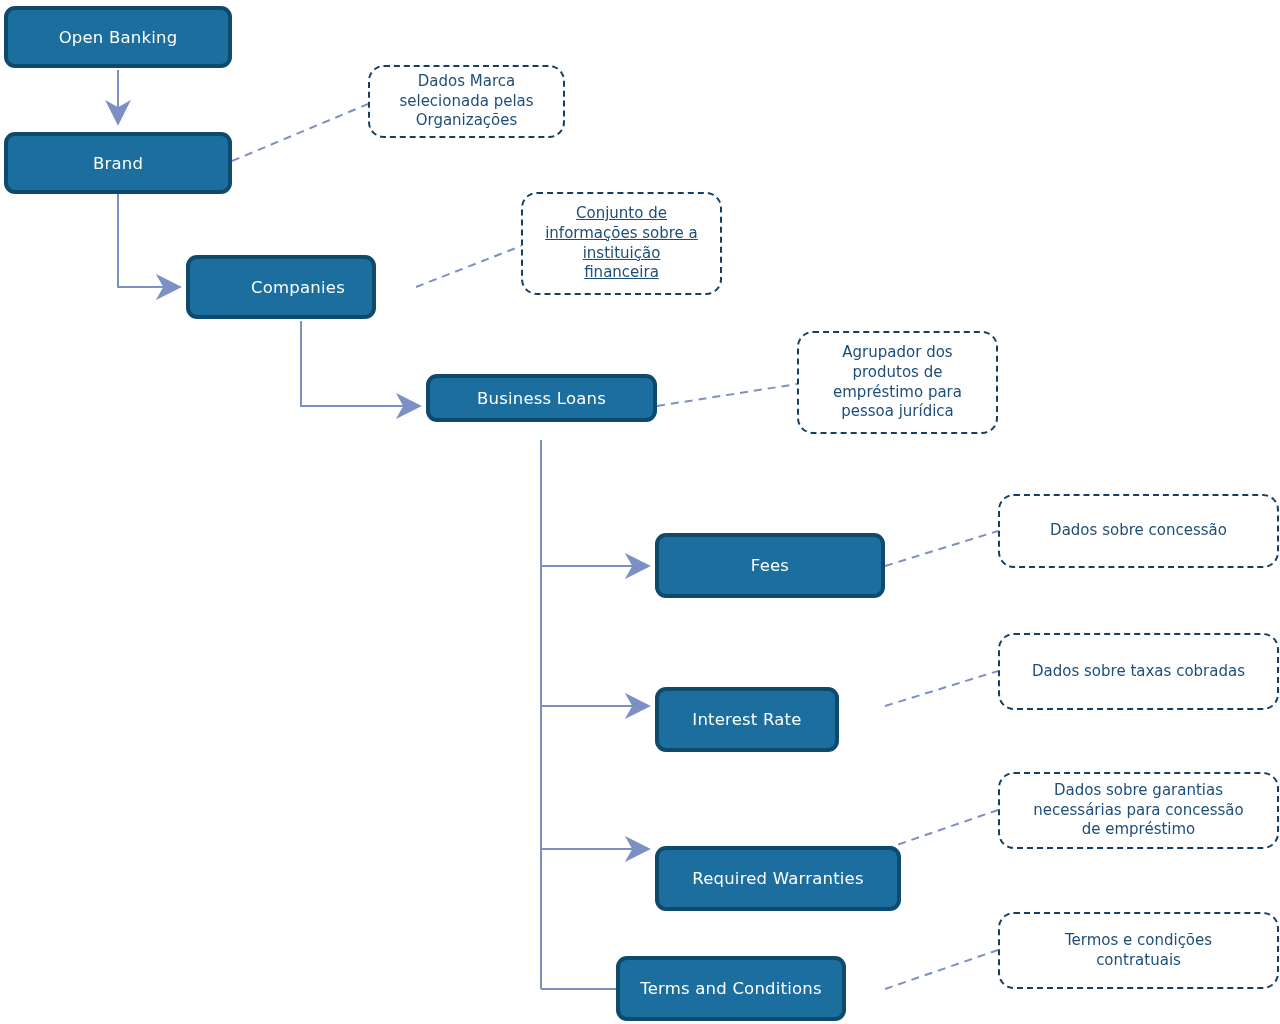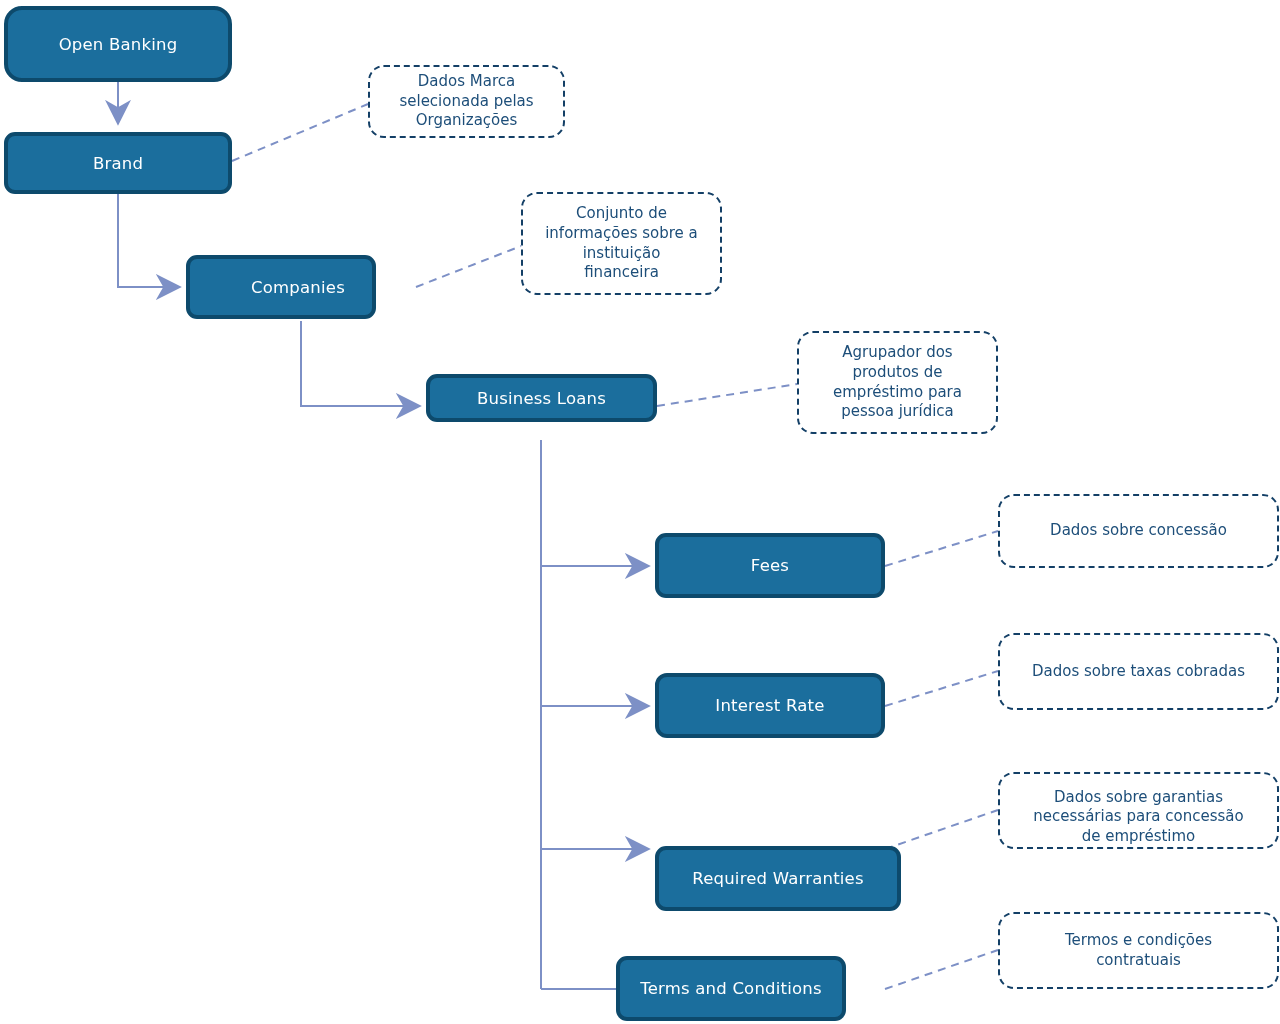--- a/index.html
+++ b/index.html
@@ -42,35 +42,35 @@
     border-radius:16px;
     display:flex;align-items:center;justify-content:center;
     color:var(--note-text);
     font-size:15px;
     line-height:1.32;
     text-align:center;
     background:transparent;
   }
   .note-text{white-space:pre-line;}
   
-  #n-open-banking        {left:4px;   top:6px;   width:228px; height:76px;border-radius:18px;}
+  #n-open-banking        {left:4px;   top:6px;   width:228px; height:62px;}
   #n-brand               {left:4px;   top:132px; width:228px; height:62px;}
   #n-companies           {left:186px; top:255px; width:190px; height:64px;padding-left:34px;}
   #n-business-loans      {left:426px; top:374px; width:231px; height:48px;}
   #n-fees                {left:655px; top:533px; width:230px; height:65px;}
-  #n-interest-rate       {left:655px; top:673px; width:230px; height:65px;border-radius:12px;}
+  #n-interest-rate       {left:655px; top:687px; width:184px; height:65px;}
   #n-required-warranties {left:655px; top:836px; width:246px; height:65px;margin-top:10px;}
   #n-terms-conditions    {left:616px; top:956px; width:230px; height:65px;}
   
   #a-brand               {left:368px; top:65px;  width:197px; height:73px;}
-  #a-companies           {left:521px; top:192px; width:201px; height:103px;}
+  #a-companies           {left:521px; top:192px; width:201px; height:103px;text-decoration:underline;}
   #a-business-loans      {left:797px; top:331px; width:201px; height:103px;}
   #a-fees                {left:998px; top:494px; width:281px; height:74px;}
   #a-interest-rate       {left:998px; top:633px; width:281px; height:77px;}
-  #a-required-warranties {left:998px; top:772px; width:281px; height:77px;align-items:flex-end;}
+  #a-required-warranties {left:998px; top:772px; width:281px; height:77px;}
   #a-terms-conditions    {left:998px; top:912px; width:281px; height:77px;}
 </style>
 </head>
 <body>
 
 <div class="canvas">
 
   <svg class="connector-layer" width="1280" height="1024" viewBox="0 0 1280 1024" xmlns="http://www.w3.org/2000/svg">
     <defs>
       <marker id="arrow" viewBox="0 0 14 14" refX="13" refY="7" markerWidth="13" markerHeight="13" orient="auto-start-reverse">

